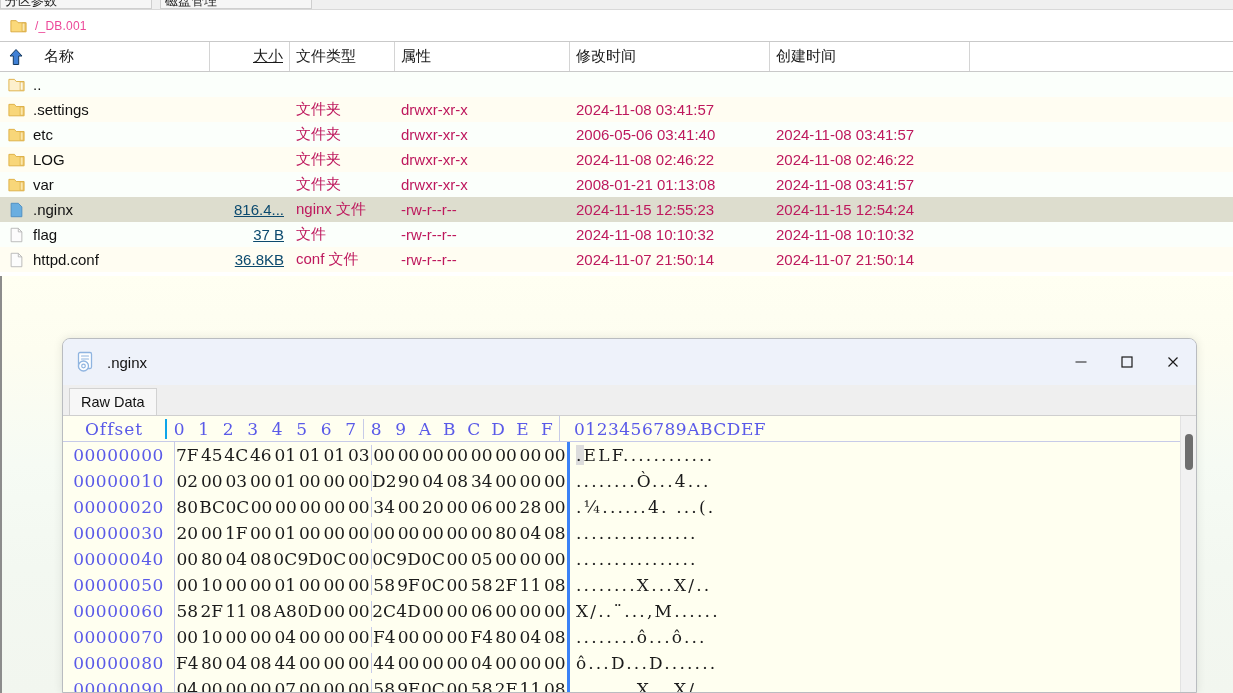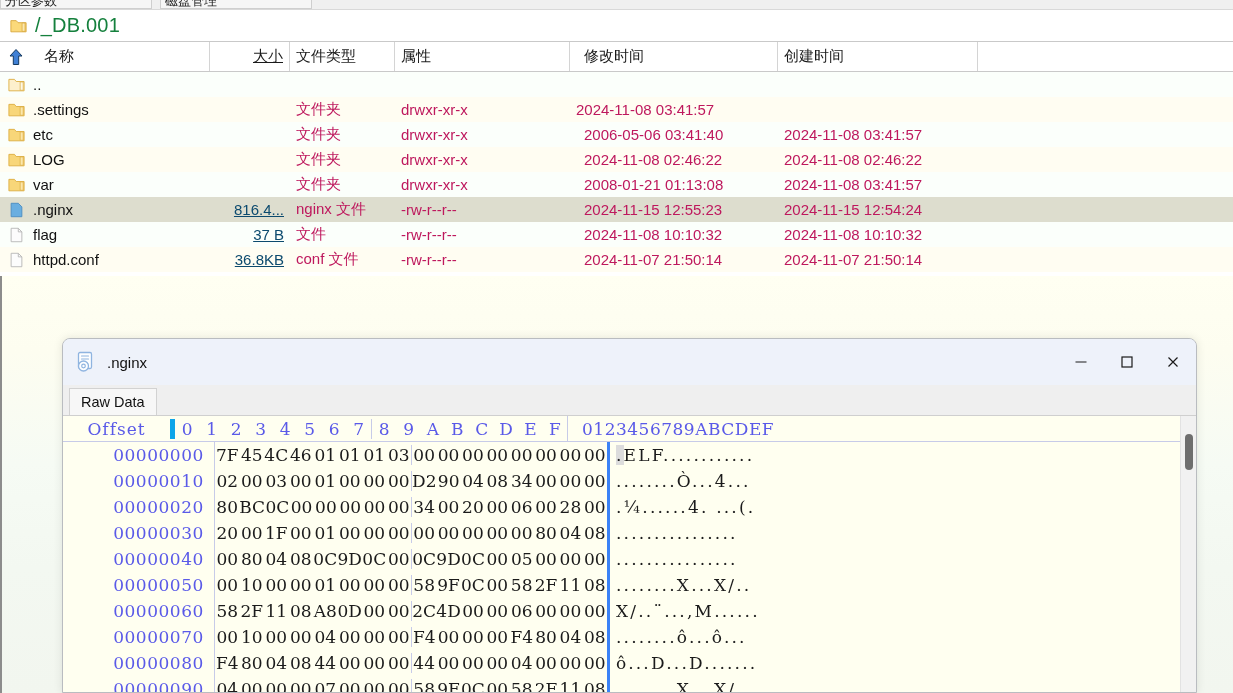--- a/index.html
+++ b/index.html
@@ -31,41 +31,41 @@
   .explorer {
     position: absolute; left: 0; top: 10px; width: 1233px; height: 266px;
     background: #ffffff;
   }
   .path-bar {
     height: 32px; display: flex; align-items: center;
     padding-left: 10px; gap: 8px;
     background: #ffffff; border-bottom: 1px solid #c9c9c9;
   }
   .path-bar .pfolder { flex: 0 0 auto; }
-  .path-text { font-size: 20px; color: #15803d; letter-spacing: .2px; }
+  .path-text { font-size: 12px; color: #ec4899; letter-spacing: .2px; }
 
   .col-head {
     height: 30px; display: flex; align-items: stretch;
     background: #ffffff; border-bottom: 1px solid #c9c9c9;
     font-size: 15px; color: #1a1a1a;
   }
   .col-head .hc {
     display: flex; align-items: center;
     border-right: 1px solid #d4d4d4; padding: 0 6px;
     white-space: nowrap;
   }
   .col-head .hc:last-child { border-right: 1px solid #d4d4d4; }
   .hc.sortcol { padding-left: 8px; gap: 20px; }
   .hc.right { justify-content: flex-end; }
 
   .w-name { width: 210px; }
   .w-size { width: 80px; text-decoration: underline; }
   .w-type { width: 105px; }
   .w-attr { width: 175px; }
-  .w-mtime { width: 200px; margin-left: 8px; }
+  .w-mtime { width: 200px; }
   .w-ctime { width: 200px; }
 
   .sort-arrow { width: 16px; height: 18px; display:block; }
 
   .rows { font-size: 15px; color: #111; }
   .row {
     display: flex; align-items: stretch; height: 25px;
     background: #fbfffb;
   }
   .row.alt { background: #fffdf2; }
@@ -125,27 +125,27 @@
     border-top: 1px solid #cfcfcf;
     overflow: hidden;
     font-family: "DejaVu Serif", "Liberation Serif", serif;
   }
   .hexhead {
     display: flex; height: 26px; align-items: center;
     background: #fffff0;
     border-bottom: 1px solid #c7cbe8;
     color: #5a5ae8; font-size: 17px;
   }
-  .hexhead .h-off { width: 112px; text-align: center; border-right: 5px solid #0ea5e9; letter-spacing: 1px;}
+  .hexhead .h-off { width: 104px; text-align: center; border-right: 2px solid #0ea5e9; letter-spacing: 1px;}
   .hexhead .h-cols { width: 196px; display: flex; }
   .hexhead .h-cols2 { width: 196px; display: flex; border-left: 1px solid #c7cbe8; }
   .hexhead .h-cols span, .hexhead .h-cols2 span { width: 39px; text-align: center; }
   .hexhead .h-ascii { padding-left: 14px; border-left: 1px solid #c7cbe8; height: 26px; line-height: 26px; letter-spacing: .5px; }
 
-  .hexrow { display: flex; height: 26px; align-items: center; font-size: 17px; color: #1b1b1b; margin-left: 40px; }
+  .hexrow { display: flex; height: 26px; align-items: center; font-size: 17px; color: #1b1b1b; }
   .hexrow .r-off { width: 112px; text-align: center; color: #5a5ae8; border-right: 1px solid #c7cbe8; height: 26px; line-height: 26px; letter-spacing: .5px;}
   .hexrow .r-g1 { width: 196px; display: flex; }
   .hexrow .r-g2 { width: 196px; display: flex; border-left: 1px solid #c7cbe8; }
   .hexrow .r-g1 b, .hexrow .r-g2 b { width: 39px; text-align: center; font-weight: normal; }
   .hexrow .r-ascii {
     padding-left: 6px; border-left: 3px solid #3b82f6; height: 26px; line-height: 26px;
     white-space: pre; letter-spacing: 2.2px;
   }
   .hexrow .r-ascii .sel { background: #dcdcdc; }
 

